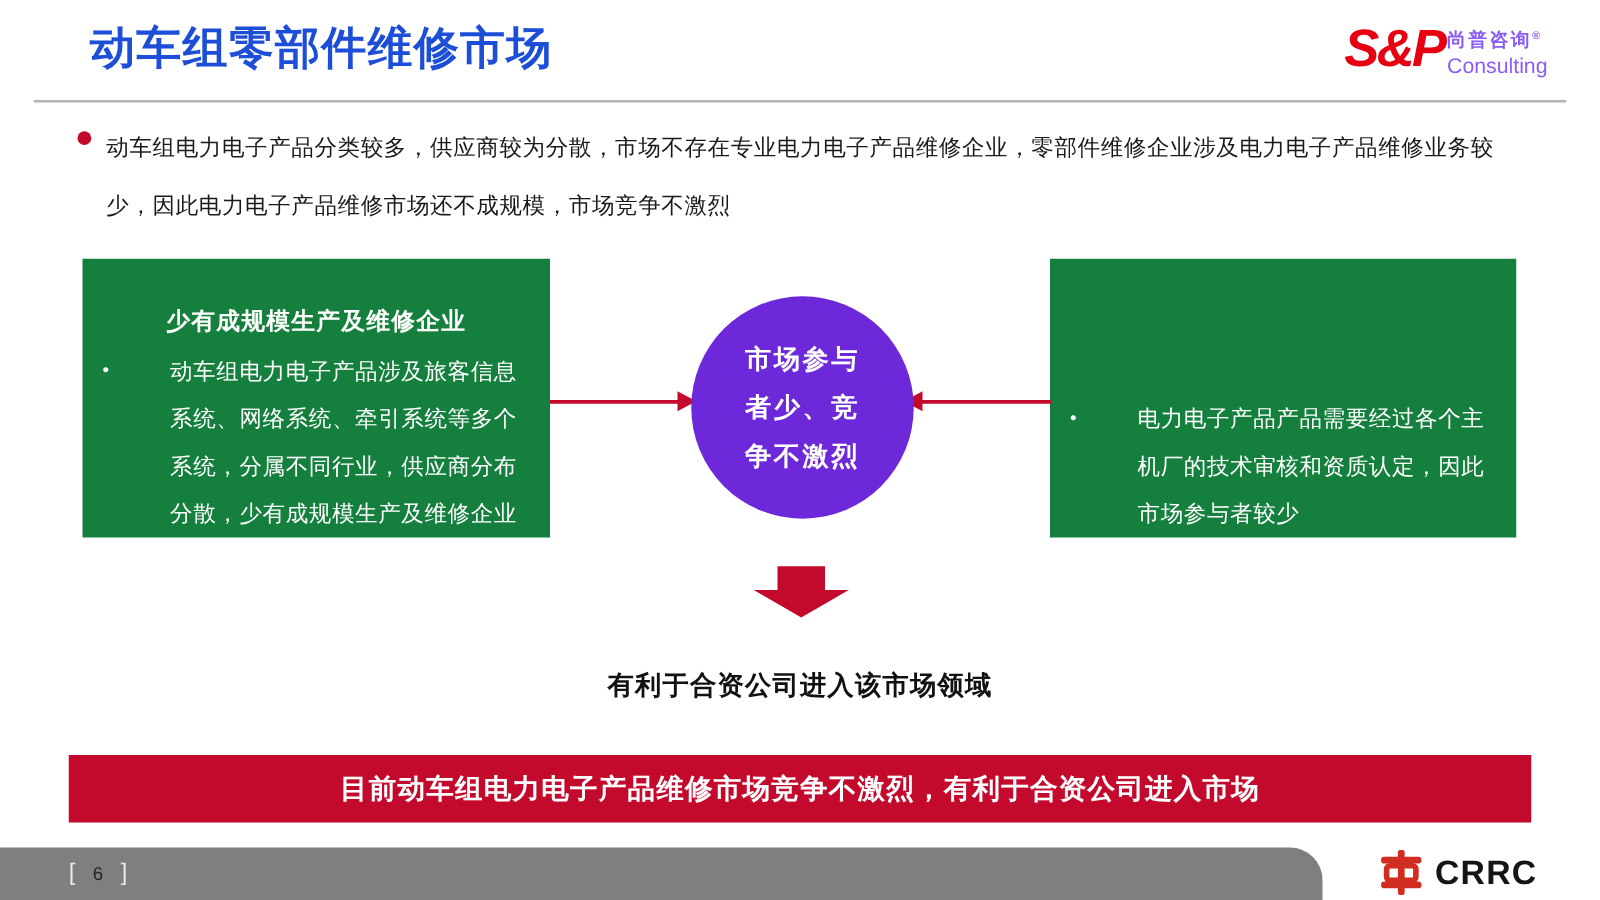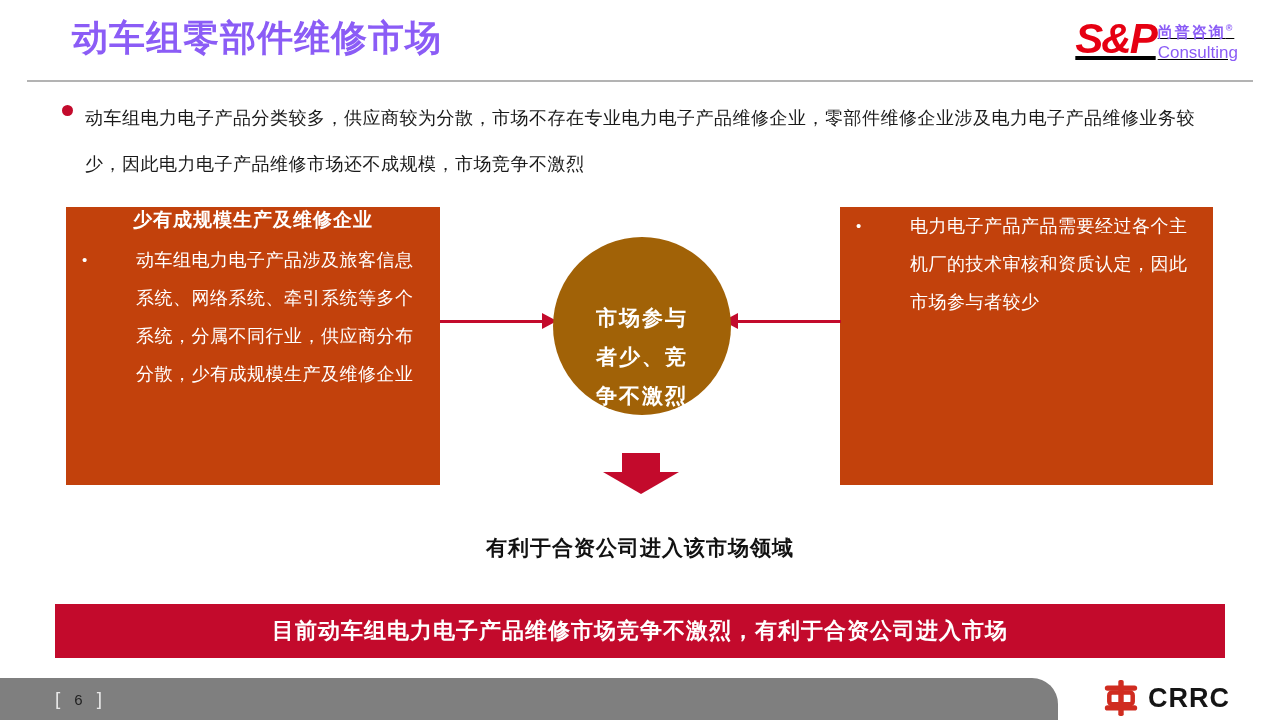--- a/index.html
+++ b/index.html
@@ -6,28 +6,28 @@
   html,body { width:1280px; height:720px; }
   body {
     font-family: "Liberation Sans", "DejaVu Sans", sans-serif;
     background:#ffffff; position:relative; overflow:hidden;
   }
   .abs { position:absolute; }
 
   
   .slide-title {
     left:72px; top:14px; font-size:36px; font-weight:900;
-    color:#8b5cf6; letter-spacing:1px;
+    color:#1d4ed8; letter-spacing:1px;
   }
   .header-rule {
     left:27px; top:80px; width:1226px; height:2px; background:#b3b3b3;
   }
 
   
-  .sp-logo { right:42px; top:18px; display:flex; align-items:flex-start;text-decoration:underline; }
+  .sp-logo { right:42px; top:18px; display:flex; align-items:flex-start; }
   .sp-mark {
     font-size:42px; line-height:42px; font-weight:900; font-style:italic;
     color:#e60012; letter-spacing:-2px;
   }
   .sp-col { margin-left:2px; margin-top:5px; color:#8b5cf6; }
   .sp-cn { font-size:15px; font-weight:700; letter-spacing:2px; }
   .sp-reg { font-size:9px; vertical-align:super; }
   .sp-en { font-size:17px; margin-top:1px; }
 
   
@@ -36,22 +36,22 @@
     width:11px; height:11px; border-radius:50%; background:#c30a2c;
     margin-top:10px; flex:0 0 auto;
   }
   .intro-text {
     margin-left:12px; font-size:18px; line-height:46px; color:#1a1a1a;
     letter-spacing:0.5px;
   }
 
   
   .dark-box {
-    top:207px; width:374px; height:278px; background:#c2410c; color:#ffffff;
-    display:flex; flex-direction:column; justify-content:flex-start; padding:0 16px;
+    top:207px; width:374px; height:223px; background:#15803d; color:#ffffff;
+    display:flex; flex-direction:column; justify-content:flex-end; padding:0 16px;
   }
   .dark-box.left { left:66px; }
   .dark-box.right { left:840px; width:373px; }
   .box-title {
     text-align:center; font-size:19px; font-weight:700; margin-bottom:8px;
     letter-spacing:1px;
   }
   .box-bullet { display:flex; }
   .box-bullet .bullet-glyph { flex:0 0 auto; width:22px; font-size:15px; line-height:38px; }
   .box-bullet .bullet-text { font-size:18px; line-height:38px; letter-spacing:0.5px;margin-left:32px; }
@@ -60,22 +60,22 @@
   .h-arrow-line { top:320px; height:3px; background:#c30a2c; }
   .h-arrow-line.from-left { left:440px; width:104px; }
   .h-arrow-line.from-right { left:737px; width:104px; }
   .h-arrow-head { top:313px; width:0; height:0; border-top:8px solid transparent; border-bottom:8px solid transparent; }
   .h-arrow-head.point-right { left:542px; border-left:15px solid #c30a2c; }
   .h-arrow-head.point-left  { left:723px; border-right:15px solid #c30a2c; }
 
   
   .center-circle {
     left:553px; top:237px; width:178px; height:178px; border-radius:50%;
-    background:#a16207; color:#ffffff; display:flex; flex-direction:column;
-    align-items:center; justify-content:flex-end;
+    background:#6d28d9; color:#ffffff; display:flex; flex-direction:column;
+    align-items:center; justify-content:center;
   }
   .center-circle div {
     font-size:21px; font-weight:700; line-height:39px; letter-spacing:2px;
   }
 
   
   .down-arrow { left:603px; top:453px; width:76px; }
   .down-arrow .stem { width:38px; height:19px; background:#c30a2c; margin:0 auto; }
   .down-arrow .head {
     width:0; height:0; border-left:38px solid transparent;

